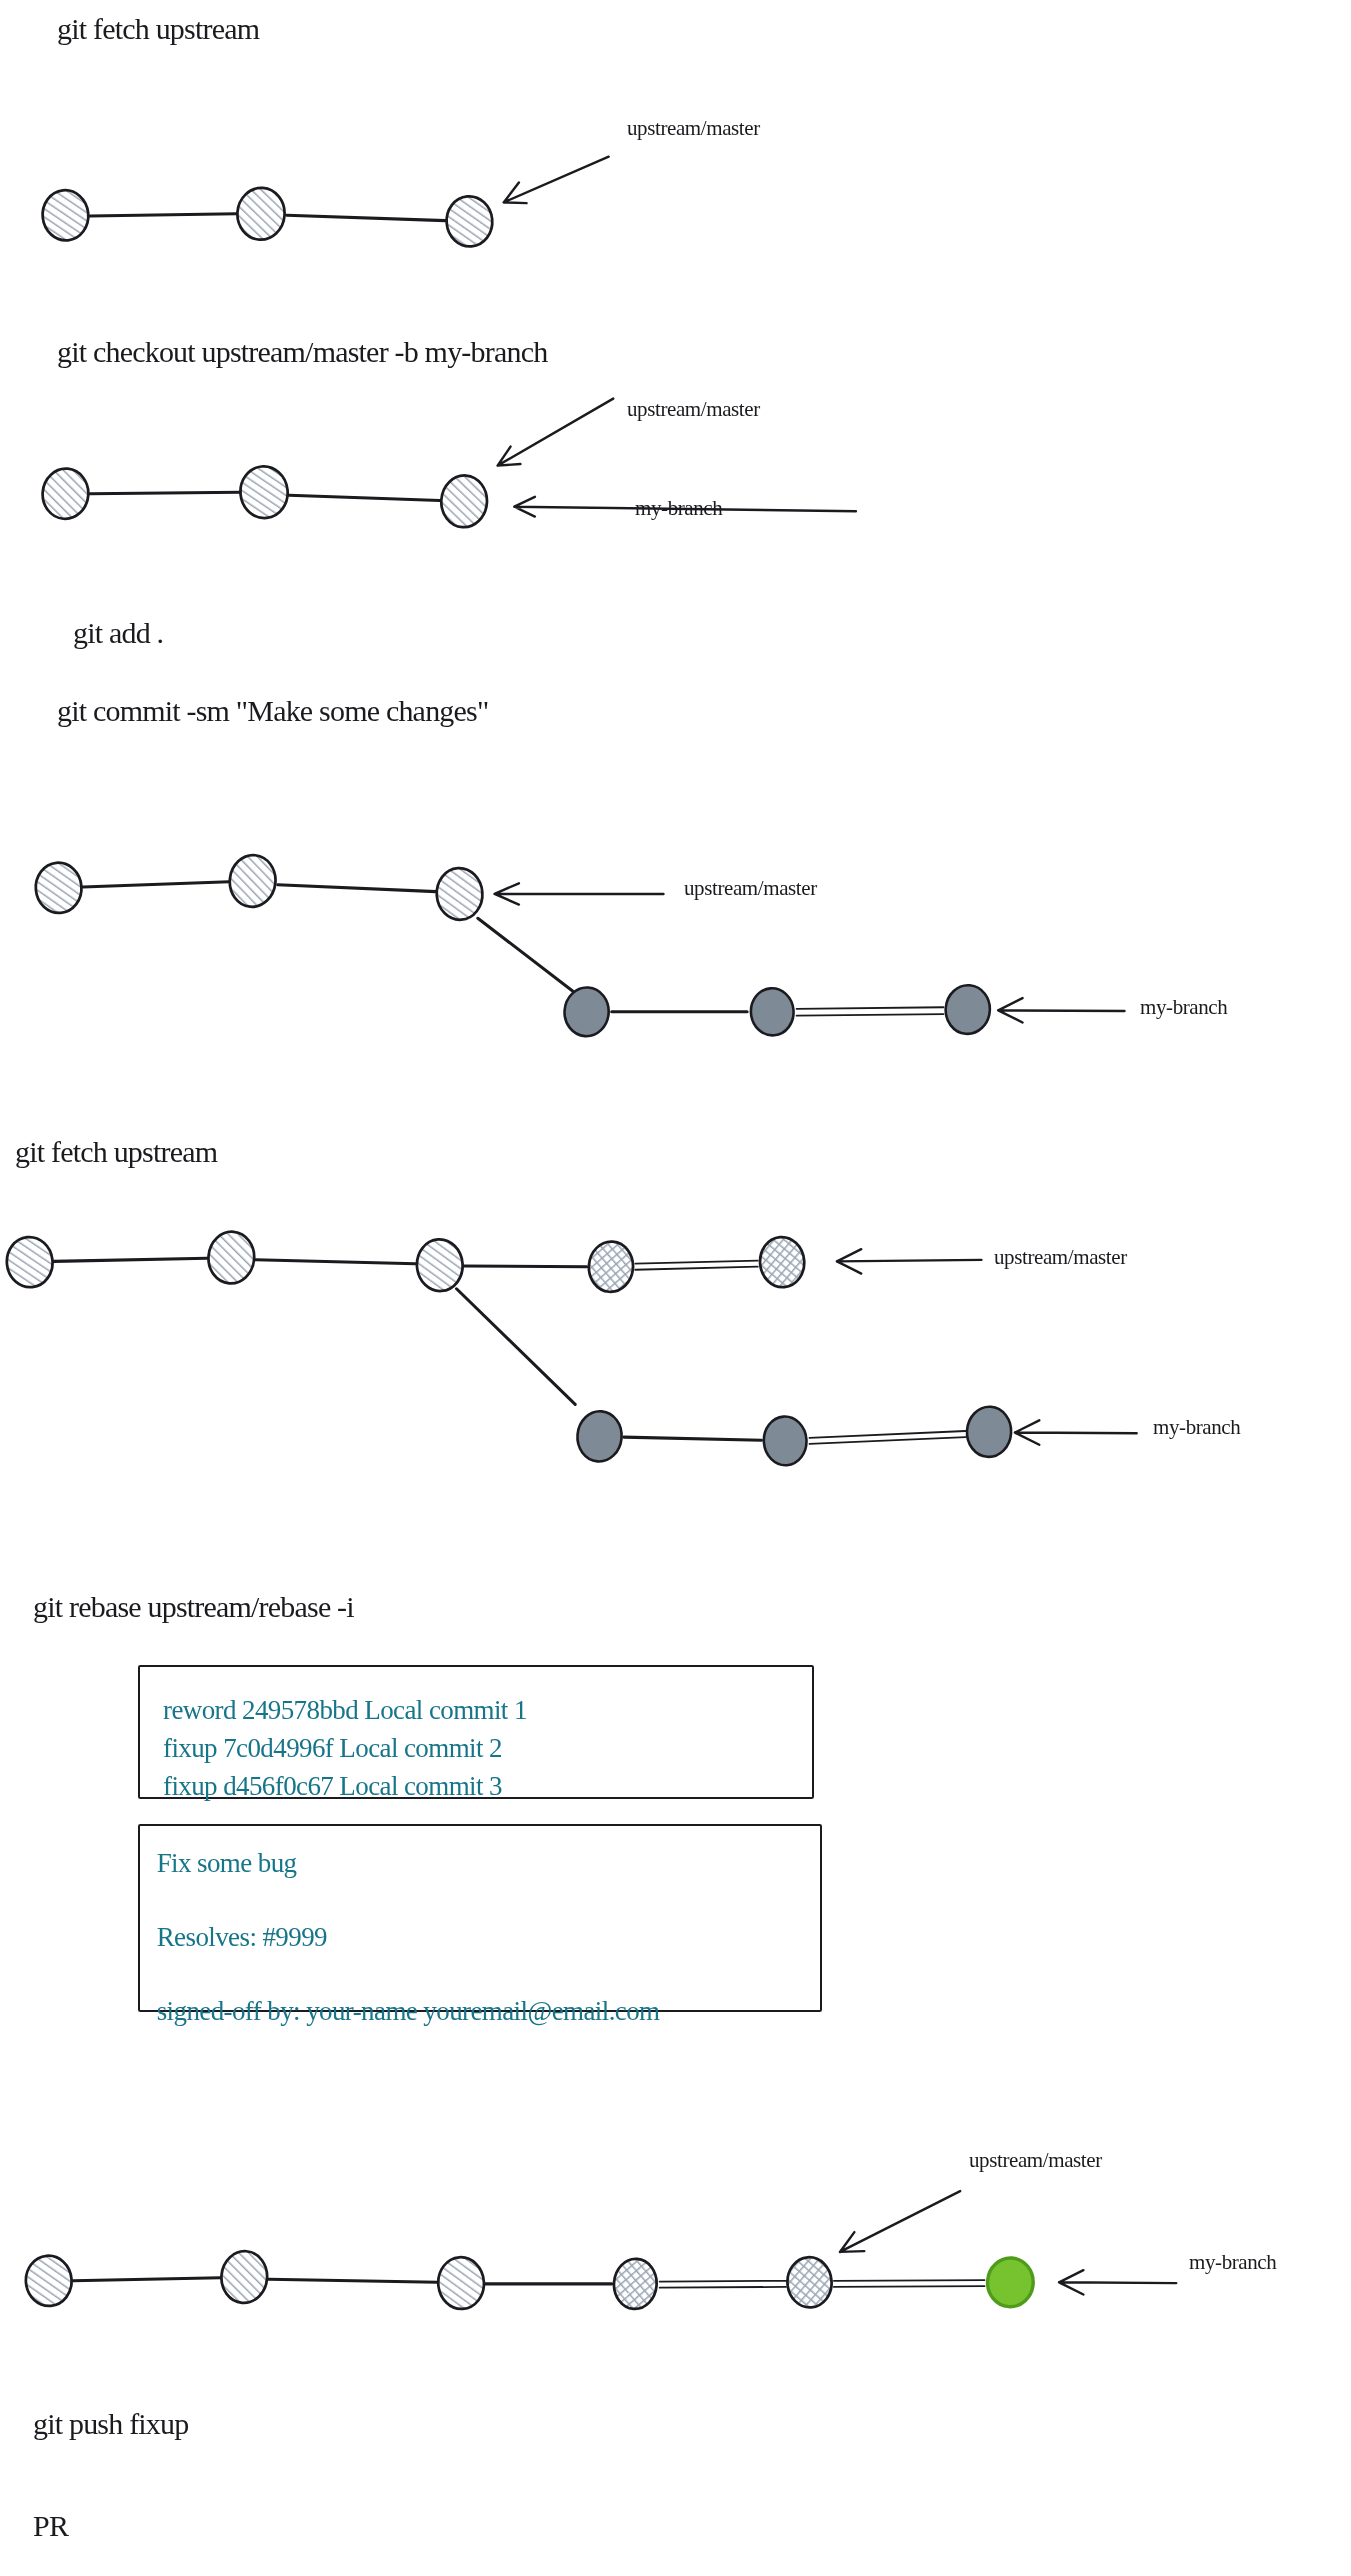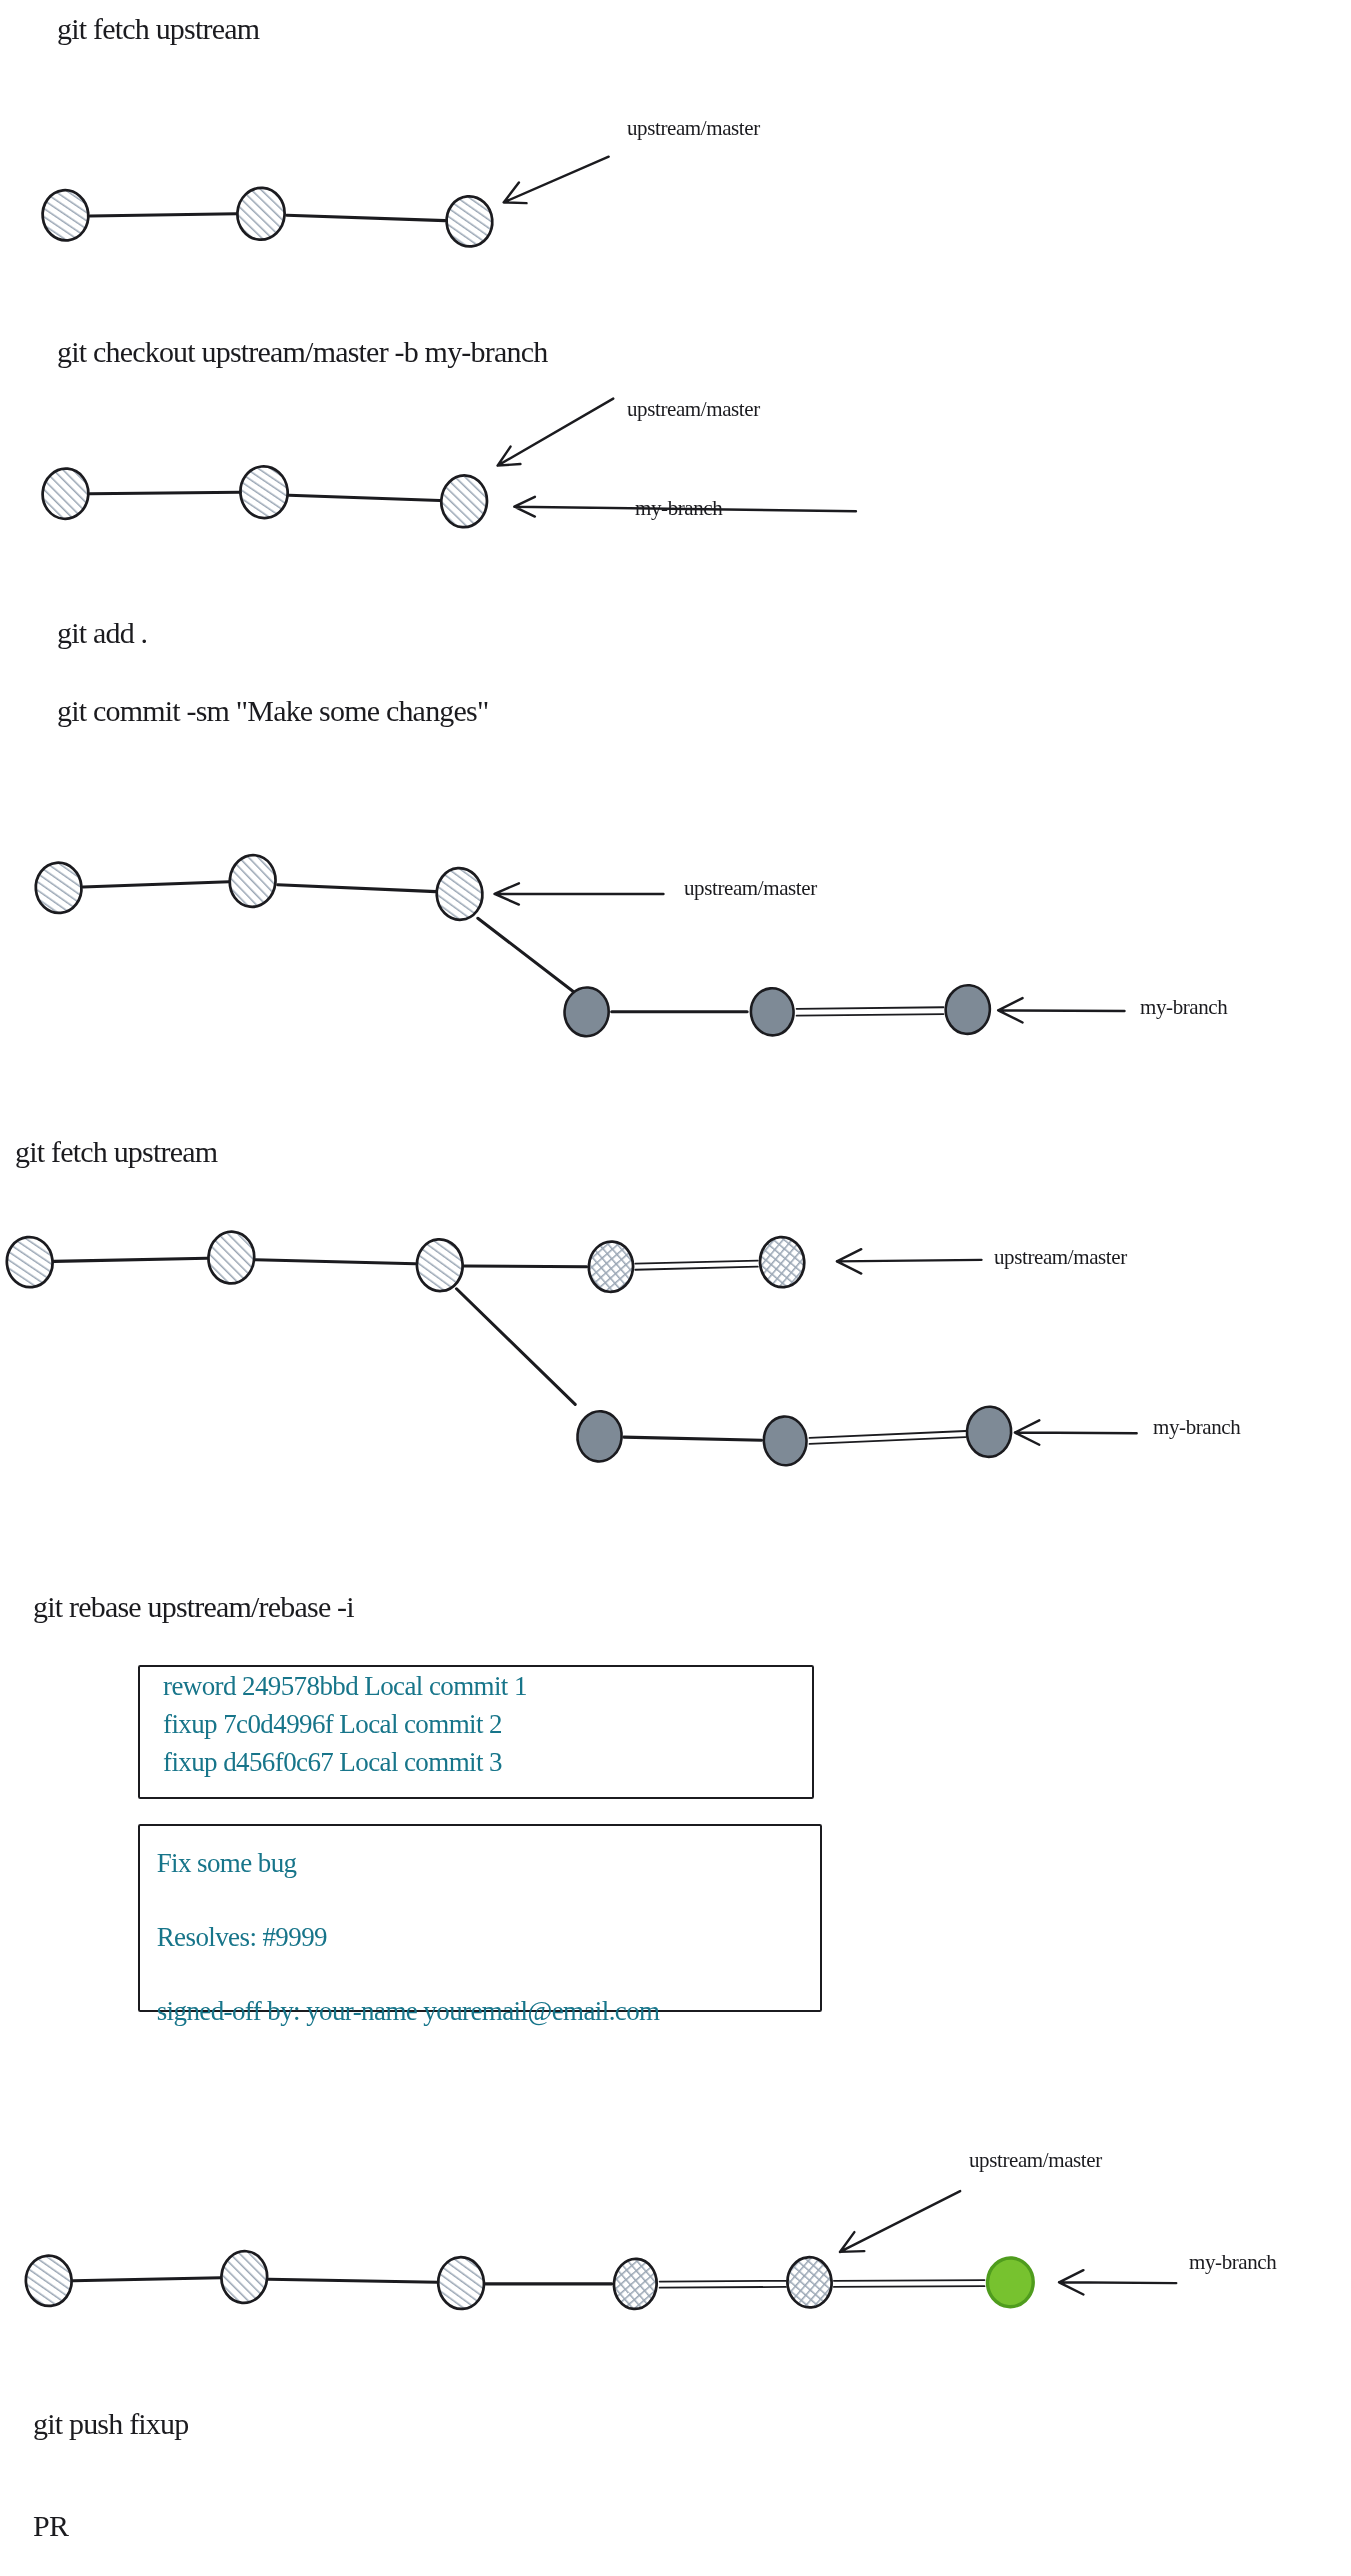--- a/index.html
+++ b/index.html
@@ -3,21 +3,21 @@
 <meta charset="utf-8">
 <style>
   html,body{margin:0;padding:0;background:#ffffff;}
   .canvas{position:relative;width:1352px;height:2576px;background:#ffffff;overflow:hidden;
           font-family:Liberation Serif, serif;}
   .art{position:absolute;left:0;top:0;width:1352px;height:2576px;}
   .txt{position:absolute;white-space:pre;color:var(--c-ink,#1b1b1f);}
   .cmd{font-size:30px;font-weight:500;letter-spacing:-0.8px;}
   .lbl{font-size:21px;font-weight:500;letter-spacing:-0.4px;}
   .box{position:absolute;border:2.7px solid var(--c-ink,#1b1b1f);border-radius:2.3px;background:#fff;box-sizing:border-box;}
-  .todo-box{left:138px;top:1665px;width:676px;height:134px;padding:0 0 0 23px;}
+  .todo-box{left:138px;top:1665px;width:676px;height:134px;padding:24px 0 0 23px;}
   .msg-box{left:138px;top:1824px;width:684px;height:188px;padding:0 0 0 16.7px;}
   .teal{margin:0;font-size:27px;font-weight:500;letter-spacing:-0.6px;line-height:38px;
         color:var(--c-teal,#17758a);white-space:pre;}
   .msg-box .teal{margin-top:36px;}
   .msg-box .teal:first-child{margin-top:18px;}
   
   .hl{stroke:var(--c-hatch-line,#9aa6b4);stroke-width:2;}
   .n-h{fill:url(#hatch);stroke:var(--c-ink,#1b1b1f);stroke-width:3.6;}
   .n-x{fill:url(#cross);stroke:var(--c-ink,#1b1b1f);stroke-width:3.6;}
   .n-s{fill:var(--c-commit-gray,#7e8a96);stroke:var(--c-ink,#1b1b1f);stroke-width:3.4;}
@@ -109,21 +109,21 @@
       <ellipse class="n-x" cx="835" cy="3002" rx="28" ry="33" transform="rotate(4 835 3002)"></ellipse>
       <ellipse class="n-x" cx="1064" cy="3000" rx="29" ry="33" transform="rotate(-4 1064 3000)"></ellipse>
       <ellipse class="n-g" cx="1328" cy="3000" rx="30" ry="32" transform="rotate(4 1328 3000)"></ellipse>
       <path class="ar" d="M1262 2880 L1104 2960 M1104 2960 L1136 2959 M1104 2960 L1123 2934"></path>
       <path class="ar" d="M1546 3001 L1392 3000 M1392 3000 L1424 3016 M1392 3000 L1424 2984"></path>
     </g>
   </svg>
 
   <div class="txt cmd" style="left:57px;top:12px">git fetch upstream</div>
   <div class="txt cmd" style="left:57px;top:335px">git checkout upstream/master -b my-branch</div>
-  <div class="txt cmd" style="left:57px;top:616px">git add .</div>
+  <div class="txt cmd" style="left:73px;top:616px">git add .</div>
   <div class="txt cmd" style="left:57px;top:694px">git commit -sm "Make some changes"</div>
   <div class="txt cmd" style="left:15px;top:1135px">git fetch upstream</div>
   <div class="txt cmd" style="left:33px;top:1590px">git rebase upstream/rebase -i</div>
   <div class="txt cmd" style="left:33px;top:2407px">git push fixup</div>
   <div class="txt cmd" style="left:33px;top:2509px">PR</div>
 
   <div class="txt lbl" style="left:627px;top:116px">upstream/master</div>
   <div class="txt lbl" style="left:627px;top:397px">upstream/master</div>
   <div class="txt lbl" style="left:635px;top:496px">my-branch</div>
   <div class="txt lbl" style="left:684px;top:876px">upstream/master</div>

